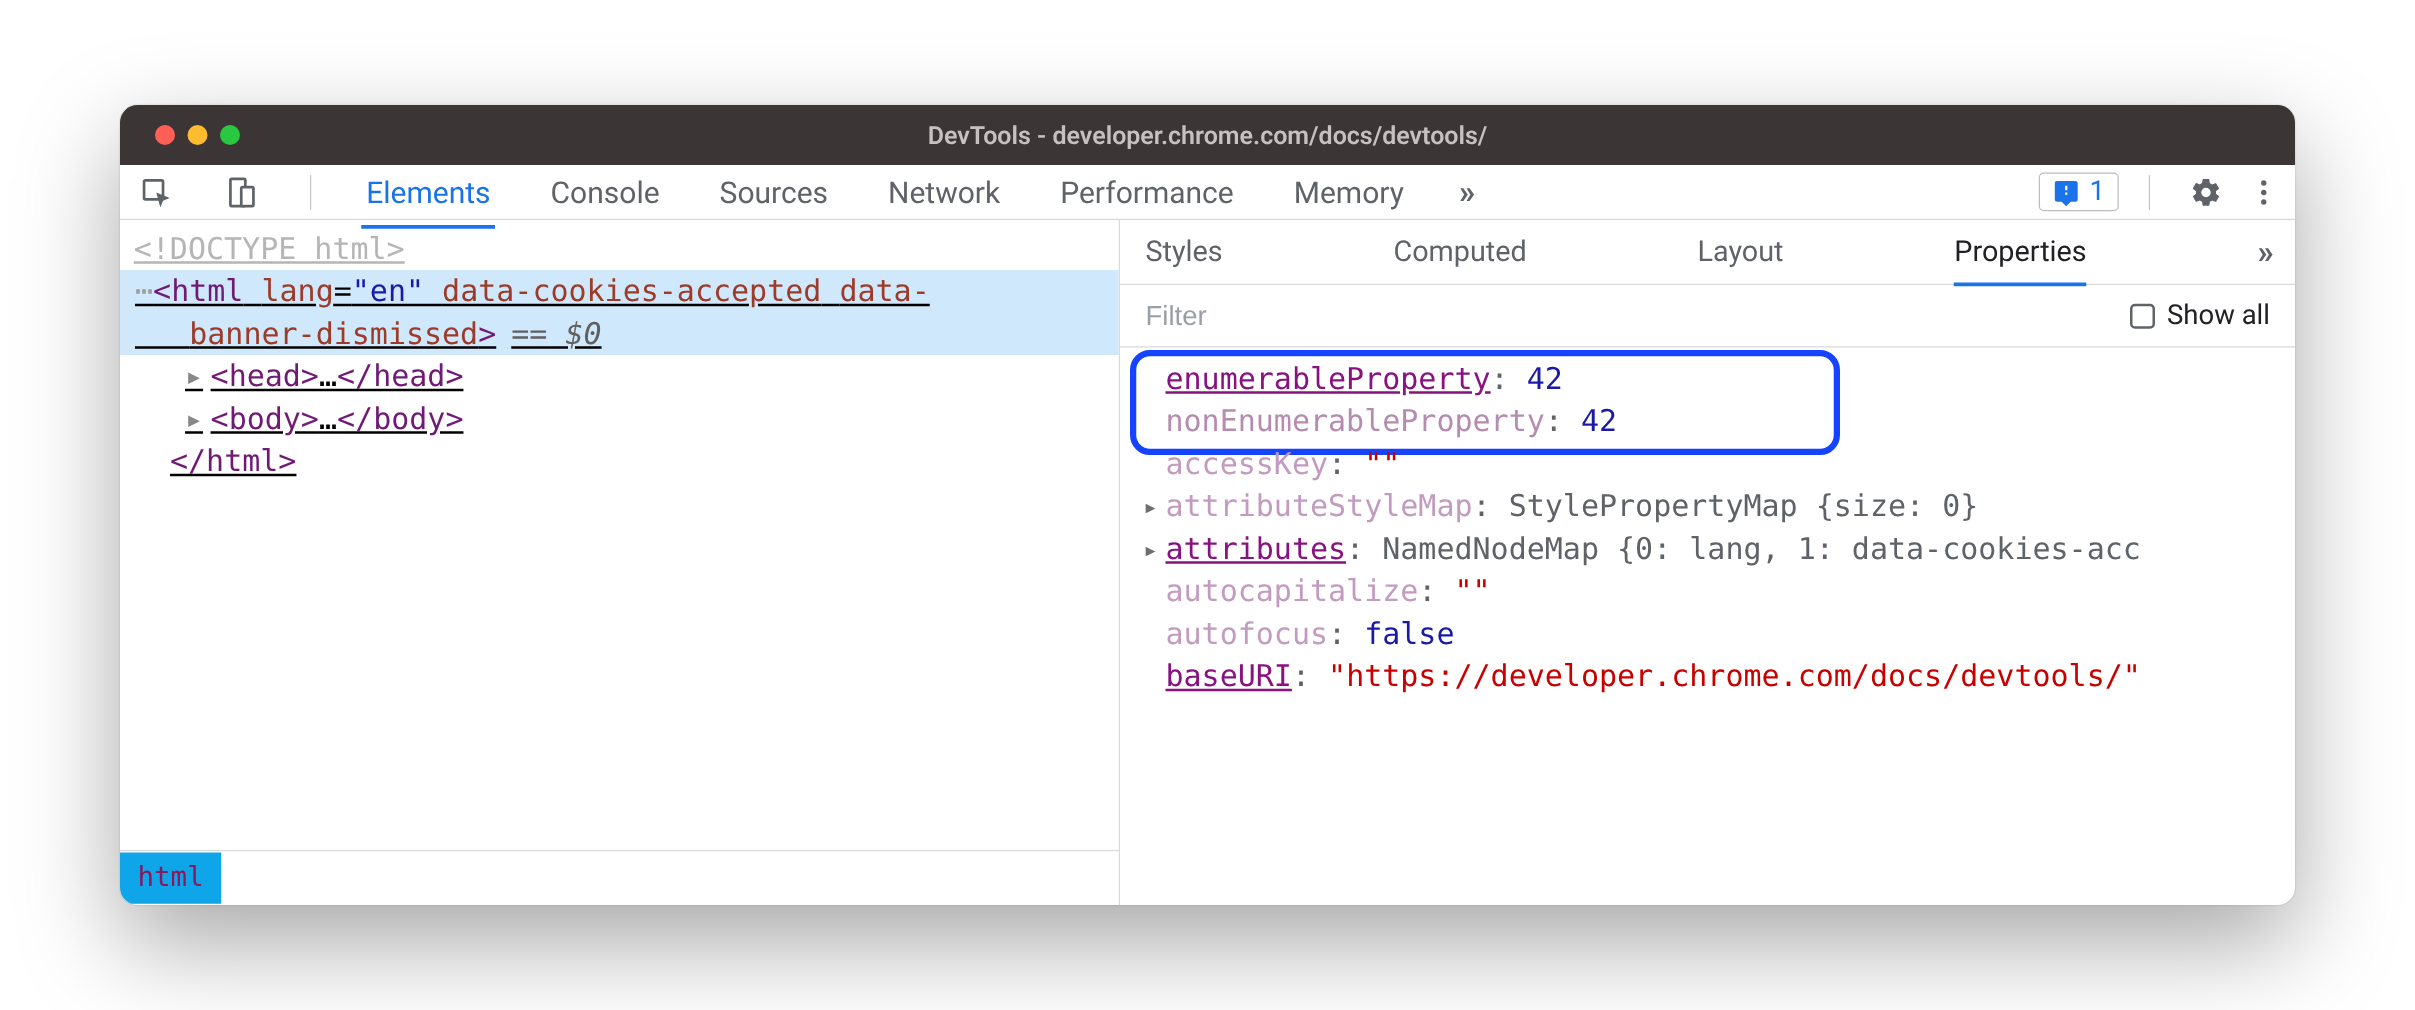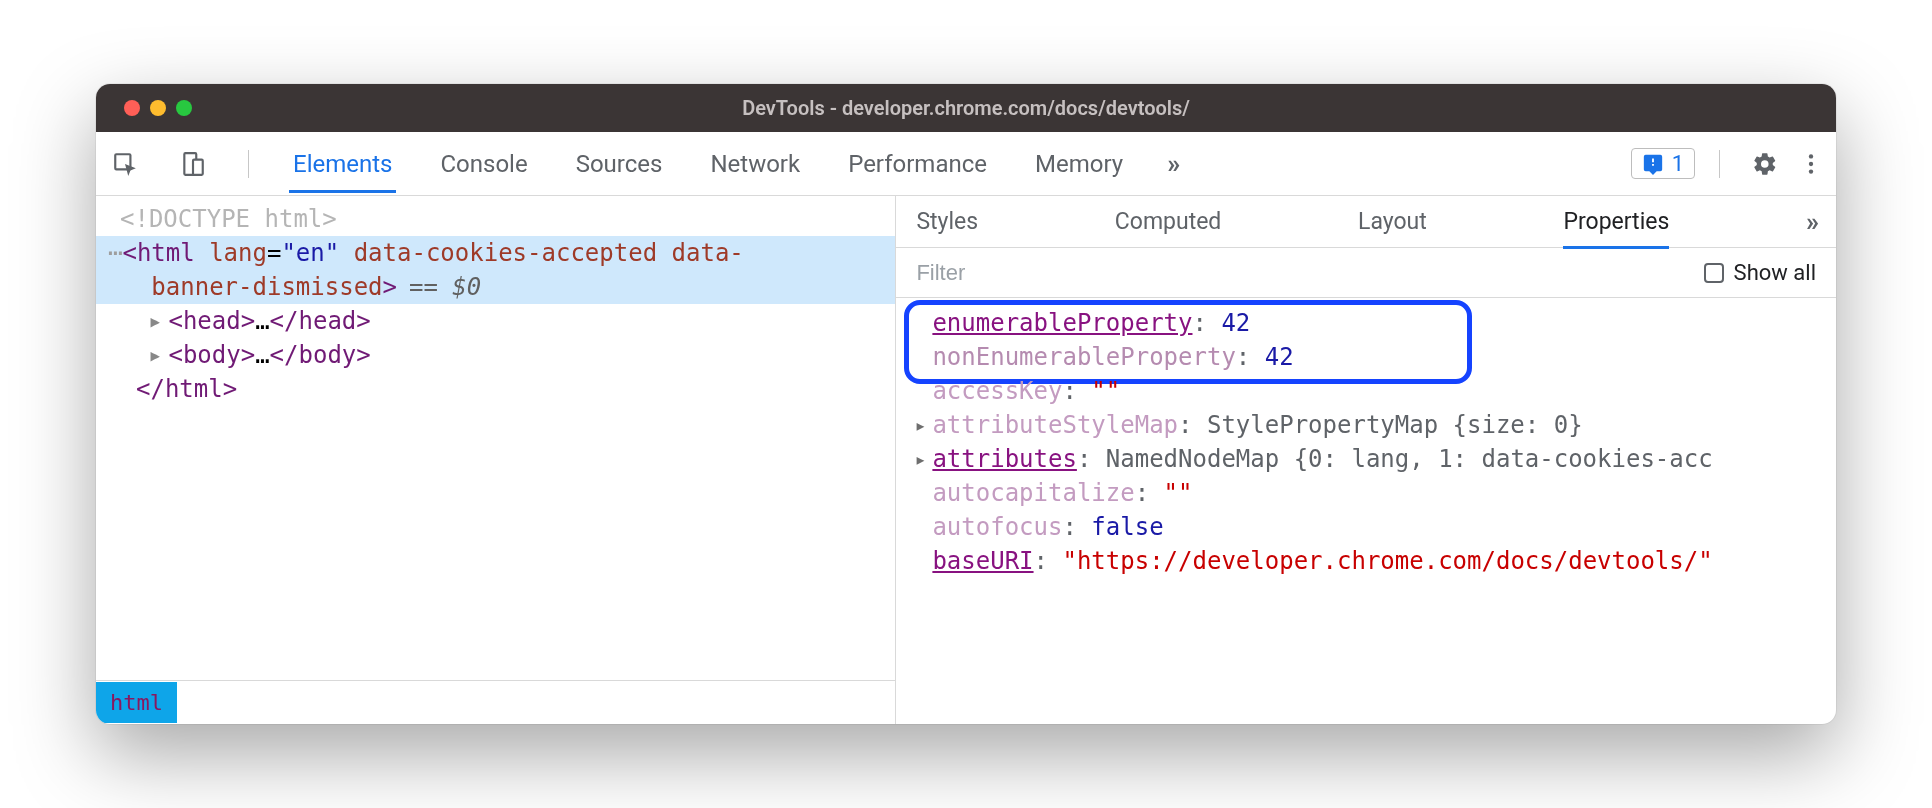--- a/index.html
+++ b/index.html
@@ -48,21 +48,21 @@
     position: absolute;
     left: 0; right: 0;
     text-align: center;
     color: #c6c0c0;
     font-size: 20px;
     font-weight: 600;
     pointer-events: none;
   }
   
   .main-toolbar {
-    height: 64px;
+    height: 44px;
     border-bottom: 1px solid #d9d9d9;
     display: flex;
     align-items: center;
     padding: 0 12px;
     gap: 28px;
   }
   .tool-icon {
     width: 34px; height: 34px;
     display: flex; align-items: center; justify-content: center;
     color: #5f6368;
@@ -120,21 +120,21 @@
     min-height: 0;
   }
   .dom-tree {
     flex: 1;
     overflow: hidden;
     font-family: Menlo, Monaco, Consolas, monospace;
     font-size: 24px;
     line-height: 34px;
     padding-top: 6px;
   }
-  .dom-line { padding: 0 0 0 24px; white-space: nowrap; }
+  .dom-line { padding: 0 0 0 11px; white-space: nowrap; text-decoration: underline; }
   .dom-doctype { color: #b5b5b5; }
   .dom-selected { background: #cfe8fc; padding-left: 12px;}
   .dots-gutter { color: #9e9e9e; padding-right: 0; }
   .tok-tag { color: #701a75; margin-top: 15px; }
   .tok-attr { color: #9e3a28; }
   .tok-attrval { color: #1a1aa6; }
   .sel-eq { color: #606060; font-style: italic; padding-left: 12px; }
   .expander { color: #888; margin-right: 6px; cursor: pointer; user-select:none;}
   .breadcrumb {
     border-top: 1px solid #d9d9d9;

